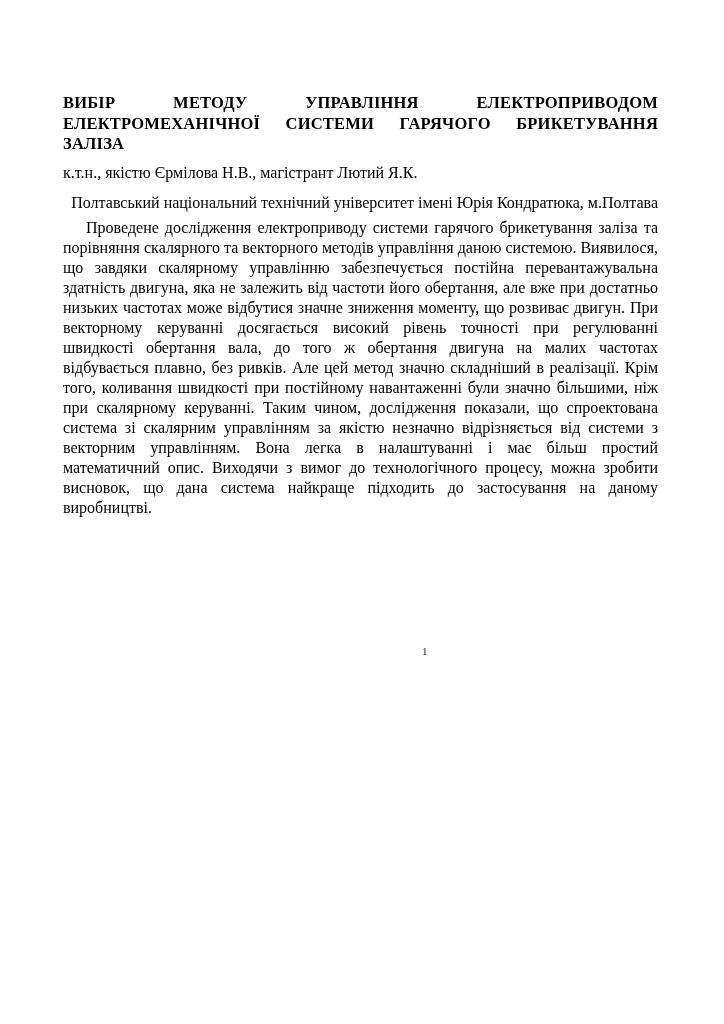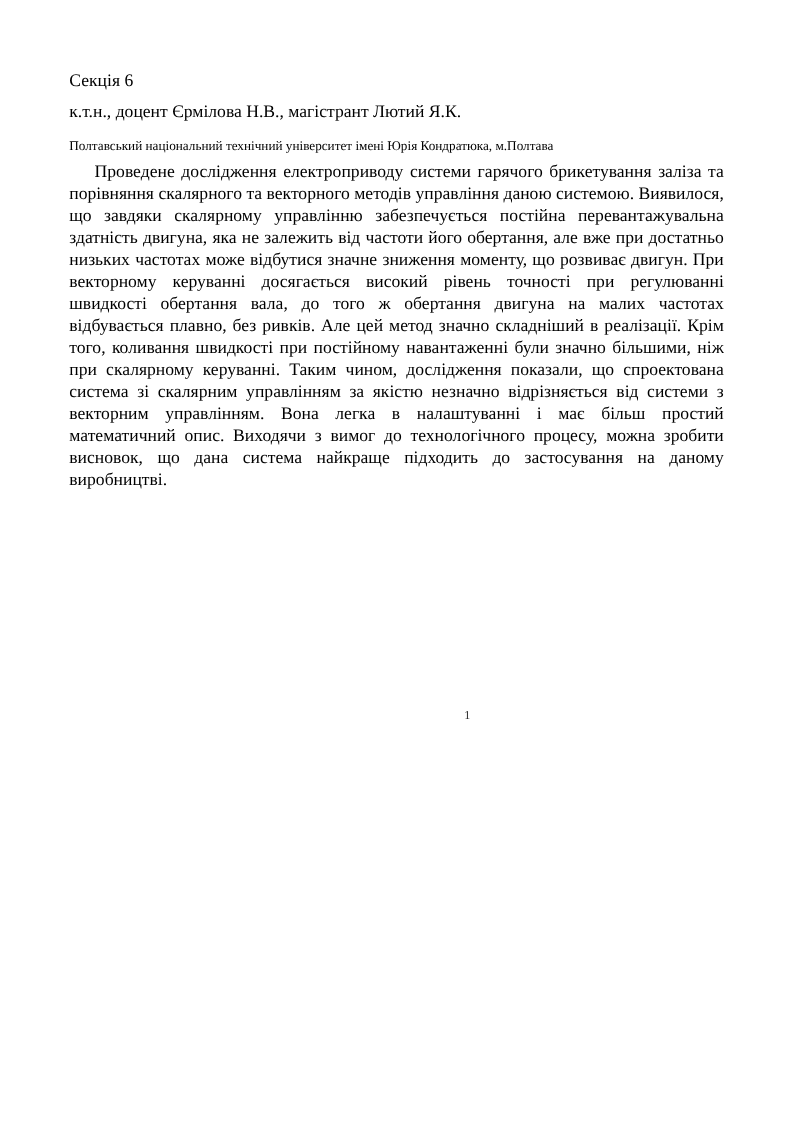--- a/index.html
+++ b/index.html
@@ -39,23 +39,23 @@
     letter-spacing: 0.2px;
   }
   .authors {
     margin: 8px 0 0 0;
     font-size: 16px;
     line-height: 20px;
     text-align: left;
   }
   .affiliation {
     margin: 7px 0 0 0;
-    font-size: 12px;
+    font-size: 16px;
     line-height: 26px;
-    text-align: left;
+    text-align: right;
   }
   .body-paragraph {
     margin: 2px 0 12px 0;
     font-size: 16px;
     line-height: 20px;
     text-align: justify;
     text-indent: 23px;
   }
   .page-number {
     position: absolute;
@@ -63,23 +63,23 @@
     top: 645px;
     font-size: 11px;
     line-height: 12px;
     color: #2e2e2e;
   }
 </style>
 </head>
 <body>
 
 <div class="page">
-  <div class="section-label">Секція 6</div>
 
+  <h1 class="doc-title">ВИБІР МЕТОДУ УПРАВЛІННЯ ЕЛЕКТРОПРИВОДОМ ЕЛЕКТРОМЕХАНІЧНОЇ СИСТЕМИ ГАРЯЧОГО БРИКЕТУВАННЯ ЗАЛІЗА</h1>
 
-  <p class="authors">к.т.н., доцент Єрмілова Н.В., магістрант Лютий Я.К.</p>
+  <p class="authors">к.т.н., якістю Єрмілова Н.В., магістрант Лютий Я.К.</p>
 
   <p class="affiliation">Полтавський національний технічний університет імені Юрія Кондратюка, м.Полтава</p>
 
   <p class="body-paragraph">Проведене дослідження електроприводу системи гарячого брикетування заліза та порівняння скалярного та векторного методів управління даною системою. Виявилося, що завдяки скалярному управлінню забезпечується постійна перевантажувальна здатність двигуна, яка не залежить від частоти його обертання, але вже при достатньо низьких частотах може відбутися значне зниження моменту, що розвиває двигун. При векторному керуванні досягається високий рівень точності при регулюванні швидкості обертання вала, до того ж обертання двигуна на малих частотах відбувається плавно, без ривків. Але цей метод значно складніший в реалізації. Крім того, коливання швидкості при постійному навантаженні були значно більшими, ніж при скалярному керуванні. Таким чином, дослідження показали, що спроектована система зі скалярним управлінням за якістю незначно відрізняється від системи з векторним управлінням. Вона легка в налаштуванні і має більш простий математичний опис.  Виходячи з вимог до технологічного процесу, можна зробити висновок, що дана система найкраще підходить до застосування на даному виробництві.</p>
 
   <div class="page-number">1</div>
 </div>
 
 </body></html>

